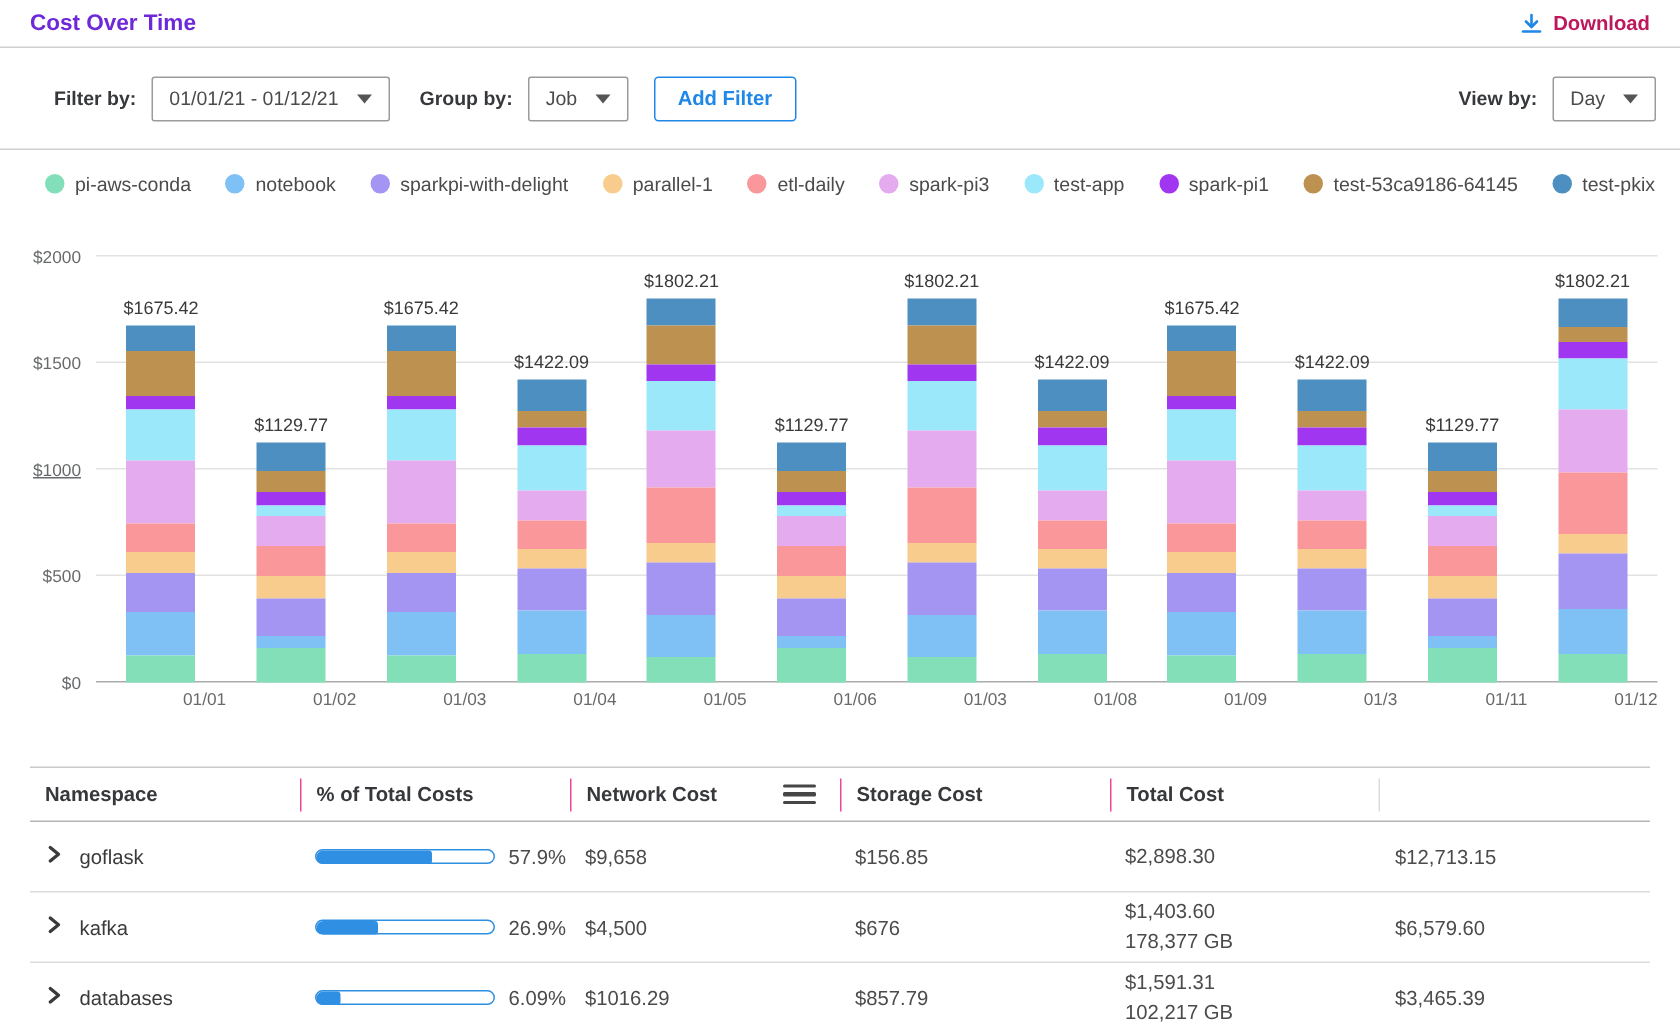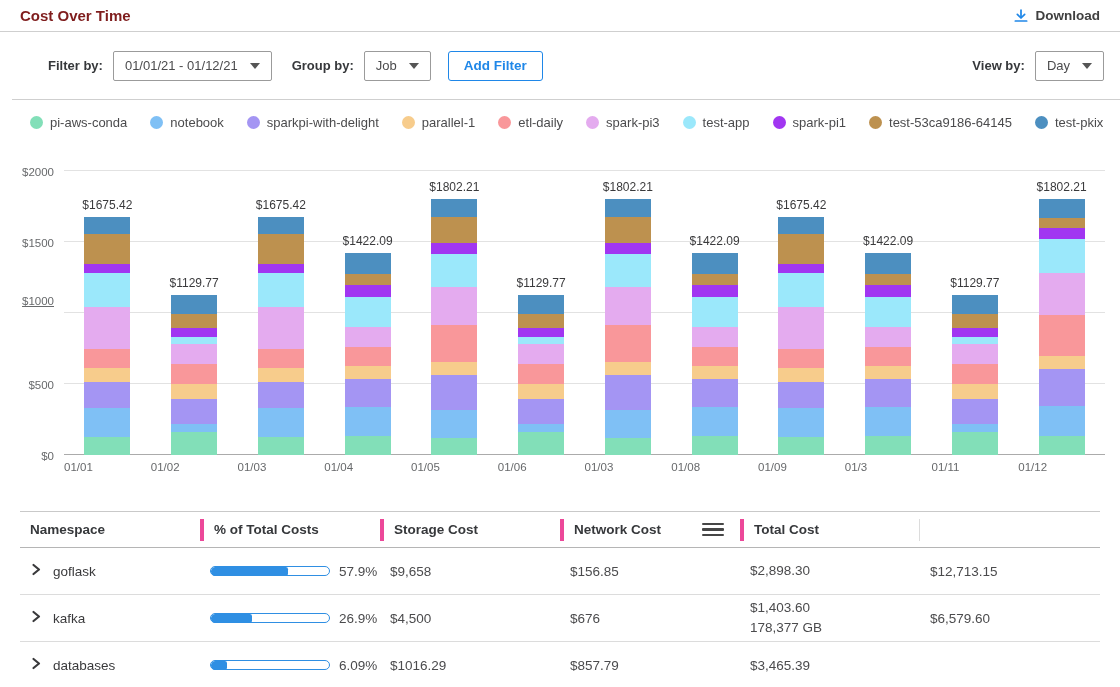--- a/index.html
+++ b/index.html
@@ -2,25 +2,25 @@
 <html><head>
 <meta charset="utf-8">
 <style>
   * { margin:0; padding:0; box-sizing:border-box; }
   html,body { background:#fff; }
   body { font-family:"Liberation Sans", sans-serif; color:#4b4b4d; overflow:hidden; }
   .page { width:1120px; height:687px; background:#fff; position:relative; }
 
   
   .app-header { height:32px; display:flex; align-items:center; padding:0 20px; border-bottom:1px solid #cfcfcf; }
-  .page-title { font-size:15px; font-weight:700; color:#7f1d1d; }
-  .download-btn { margin-left:auto; display:flex; align-items:center; gap:7px; color:#404040; font-weight:700; font-size:13.5px; background:none; border:none; cursor:pointer; font-family:inherit; }
+  .page-title { font-size:15px; font-weight:700; color:#6d28d9; }
+  .download-btn { margin-left:auto; display:flex; align-items:center; gap:7px; color:#be185d; font-weight:700; font-size:13.5px; background:none; border:none; cursor:pointer; font-family:inherit; }
 
   
-  .filter-bar { height:68px; display:flex; align-items:center; padding:0 16px; border-bottom:1px solid #cfcfcf;margin-left:12px; }
+  .filter-bar { height:68px; display:flex; align-items:center; padding:0 16px; border-bottom:1px solid #cfcfcf; }
   .fb-label { font-size:13px; font-weight:700; color:#36383b; margin:0 10px 0 20px; }
   .select { height:30px; border:1px solid #9b9b9b; border-radius:2px; background:#fff; display:flex; align-items:center; gap:12px; padding:0 11px; font-size:13px; color:#4b4b4d; cursor:pointer; }
   .caret { width:0; height:0; border-left:5px solid transparent; border-right:5px solid transparent; border-top:6px solid #555; display:inline-block; }
   .add-filter { height:30px; margin-left:17px; padding:0 15px; border:1px solid #1f87e8; border-radius:3px; background:#fff; color:#1f87e8; font-weight:700; font-size:13.5px; cursor:pointer; font-family:inherit; }
   .fb-right { margin-left:auto; display:flex; align-items:center; }
 
   
   .legend-bar { height:44px; display:flex; align-items:center; padding:0 30px; font-size:13px; color:#4b4b4d; }
   .legend-item { display:flex; align-items:center; gap:7px; margin-right:23px; cursor:pointer; white-space:nowrap; }
   .legend-dot { width:13px; height:13px; border-radius:50%; flex:none; }
@@ -31,28 +31,28 @@
   .y-tick { position:absolute; right:0; font-size:11.5px; color:#67696b; }
   .plot { position:absolute; left:64px; right:15px; top:27px; height:284px; }
   .gridline { position:absolute; left:0; right:0; height:1px; background:#e2e2e2; }
   .gridline.baseline { background:#ababab; }
   .bars { position:absolute; left:0; right:0; top:0; bottom:0; display:flex; align-items:flex-end; }
   .bar-slot { flex:1; height:100%; display:flex; flex-direction:column; align-items:center; justify-content:flex-end; }
   .bar-label { font-size:12px; color:#3a3a3c; margin-bottom:5px; white-space:nowrap; }
   .bar-stack { width:46px; display:flex; flex-direction:column; }
   .seg { width:100%; }
   .x-axis { position:absolute; left:64px; right:15px; top:317px; display:flex; }
-  .x-tick { flex:1; text-align:left; font-size:11.5px; color:#67696b; }
+  .x-tick { flex:1; text-align:right; font-size:11.5px; color:#67696b; }
 
   
   .cost-table { margin:20px 20px 0; border-top:1px solid #c9c9c9; }
   .thead, .trow { display:grid; grid-template-columns:180px 180px 180px 180px 180px 1fr; }
   .thead { border-bottom:1px solid #b5b5b5; height:36px; align-items:center; }
   .th { font-size:13.5px; font-weight:700; color:#36383b; padding:0 10px; display:flex; align-items:center; height:22px; }
-  .th + .th { border-left:4px solid #ec4899; }
+  .th + .th { border-left:1px solid #ec4899; }
   .th:last-child { border-right:1px solid #dcdcdc; }
   .th-network { justify-content:space-between; }
   .hamburger { display:inline-flex; flex-direction:column; gap:3px; cursor:pointer; padding-right:6px; }
   .hamburger span { display:block; width:22px; height:2.5px; background:#464646; border-radius:1px; }
   .trow { height:47px; align-items:center; border-bottom:1px solid #dcdcdc; font-size:13.5px; color:#4b4b4d; }
   .td { padding:0 10px; }
   .td-namespace { display:flex; align-items:center; gap:11px; color:#3a3a3c; cursor:pointer; }
   .chevron-right { flex:none; }
   .td-percent { display:flex; align-items:center; }
   .pbar { width:120px; height:10px; border:1.5px solid #2f8fe3; border-radius:6px; position:relative; background:#fff; flex:none; }
@@ -143,21 +143,21 @@
           <span>test-pkix</span>
         </div>
       </div>
 
   </div>
 
   <div class="chart-section">
     <div class="y-axis">
         <div class="y-tick" style="bottom: -7px;">$0</div>
         <div class="y-tick" style="bottom: 64px;">$500</div>
-        <div class="y-tick" style="bottom: 148px; text-decoration: underline;">$1000</div>
+        <div class="y-tick" style="bottom: 135px; text-decoration: underline;">$1000</div>
         <div class="y-tick" style="bottom: 206px;">$1500</div>
         <div class="y-tick" style="bottom: 277px;">$2000</div>
       </div>
     <div class="plot">
       <div>
           <div class="gridline baseline" style="bottom: 0px;"></div>
           <div class="gridline" style="bottom: 71px;"></div>
           <div class="gridline" style="bottom: 142px;"></div>
           <div class="gridline" style="bottom: 213px;"></div>
           <div class="gridline" style="bottom: 284px;"></div>
@@ -362,32 +362,32 @@
   </div>
 
   <div class="cost-table">
     <div class="thead">
         <div class="th">
           <span>Namespace</span>
         </div>
         <div class="th">
           <span>% of Total Costs</span>
         </div>
-        <div class="th">
-          <span>Storage Cost</span>
-        </div>
         <div class="th th-network">
           <span>Network Cost</span>
           <span class="hamburger">
             <span></span>
             <span></span>
             <span></span>
           </span>
         </div>
         <div class="th">
+          <span>Storage Cost</span>
+        </div>
+        <div class="th">
           <span>Total Cost</span>
         </div>
       </div>
     <div>
         <div class="trow">
           <div class="td td-namespace">
             <span class="chevron-right"><svg width="12" height="13" viewBox="0 0 12 13" fill="none" stroke="#3a3a3c" stroke-width="2.2" stroke-linecap="round" stroke-linejoin="round">
                 <polyline points="3.5,2 9,6.5 3.5,11"></polyline>
               </svg></span>
             <span>goflask</span>
@@ -434,18 +434,22 @@
             <span>databases</span>
           </div>
           <div class="td td-percent">
             <span class="pbar">
               <span class="pfill" style="width: 14.09%;"></span>
             </span>
             <span class="pct-text">6.09%</span>
           </div>
           <div class="td">$1016.29</div>
           <div class="td">$857.79</div>
+          <div class="td td-network-cell">
+            <div>$1,591.31</div>
+            <div>102,217 GB</div>
+          </div>
           <div class="td">$3,465.39</div>
         </div>
       </div>
   </div>
 
 </div>
 
 </body></html>

